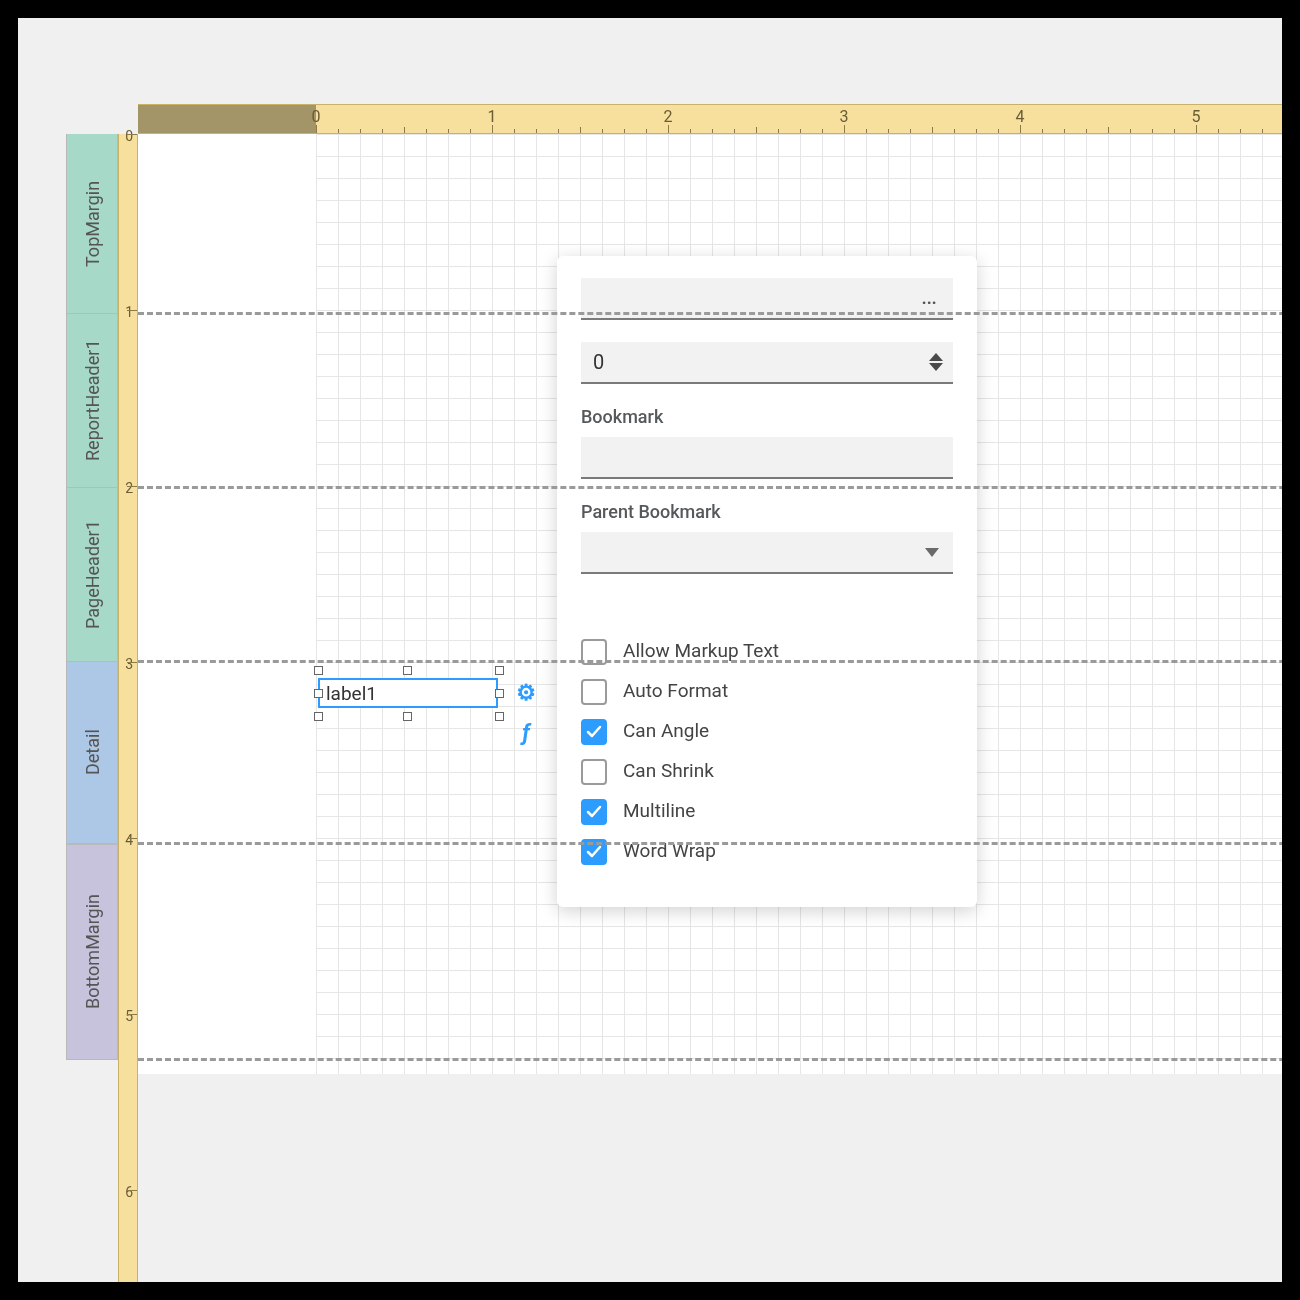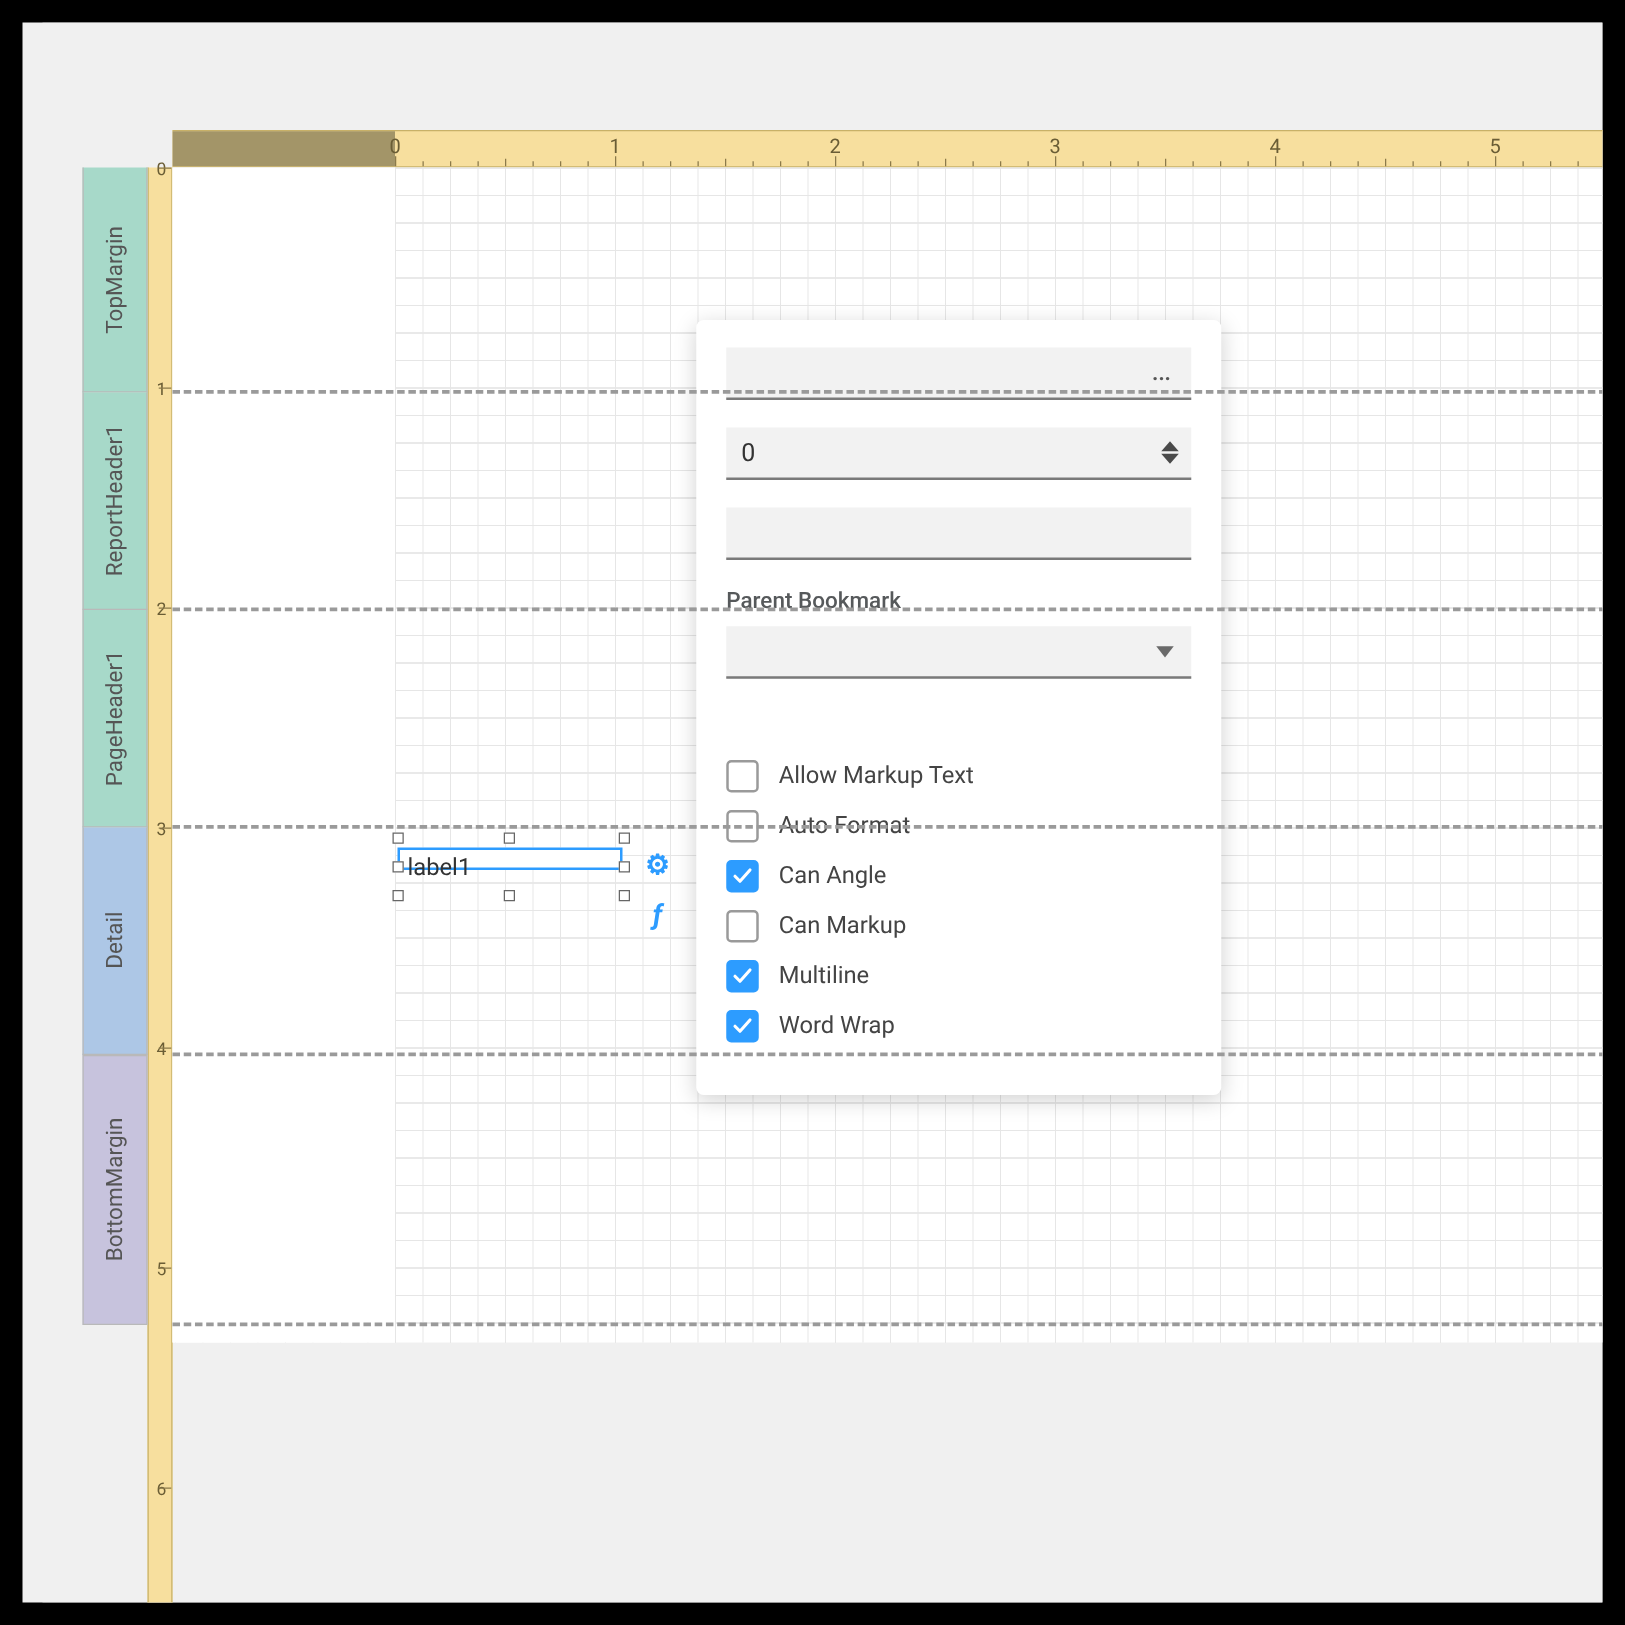--- a/index.html
+++ b/index.html
@@ -230,21 +230,21 @@
         <div class="band blue" style="height: 182px;">Detail</div>
         <div class="band purple" style="height: 216px;">BottomMargin</div>
       </div>
 
     <div class="grid">
       <div class="whiteleft"></div>
     </div>
 
     <div class="sep" id="seps" style="border:none"></div>
 
-    <div class="label-sel" style="left:284px; top:660px; width:180px; height:18px;">
+    <div class="label-sel" style="left:284px; top:660px; width:180px; height:30px;">
       <span>label1</span>
     </div>
 
     <div class="handle" style="left:280px; top:648px"></div>
     <div class="handle" style="left:369px; top:648px"></div>
     <div class="handle" style="left:461px; top:648px"></div>
     <div class="handle" style="left:280px; top:671px"></div>
     <div class="handle" style="left:461px; top:671px"></div>
     <div class="handle" style="left:280px; top:694px"></div>
     <div class="handle" style="left:369px; top:694px"></div>
@@ -265,20 +265,21 @@
       </div>
 
       <div class="field">
         <span>0</span>
         <div class="spin">
           <div class="ar up"></div>
           <div class="ar dn"></div>
         </div>
       </div>
 
+      <div class="plabel">Bookmark</div>
       <div class="field">
         <span></span>
       </div>
 
       <div class="plabel">Parent Bookmark</div>
       <div class="field">
         <span></span>
         <div class="dropar"></div>
       </div>
 
@@ -296,21 +297,21 @@
           <div class="check-row">
             <div class="check on">
               <svg width="16" height="16" viewBox="0 0 16 16">
                 <path d="M2 8 L6 12 L14 3" stroke="#fff" stroke-width="2.5" fill="none" stroke-linecap="round" stroke-linejoin="round"></path>
               </svg>
             </div>
             <div class="check-label">Can Angle</div>
           </div>
           <div class="check-row">
             <div class="check"></div>
-            <div class="check-label">Can Markup</div>
+            <div class="check-label">Can Shrink</div>
           </div>
           <div class="check-row">
             <div class="check on">
               <svg width="16" height="16" viewBox="0 0 16 16">
                 <path d="M2 8 L6 12 L14 3" stroke="#fff" stroke-width="2.5" fill="none" stroke-linecap="round" stroke-linejoin="round"></path>
               </svg>
             </div>
             <div class="check-label">Multiline</div>
           </div>
           <div class="check-row">

